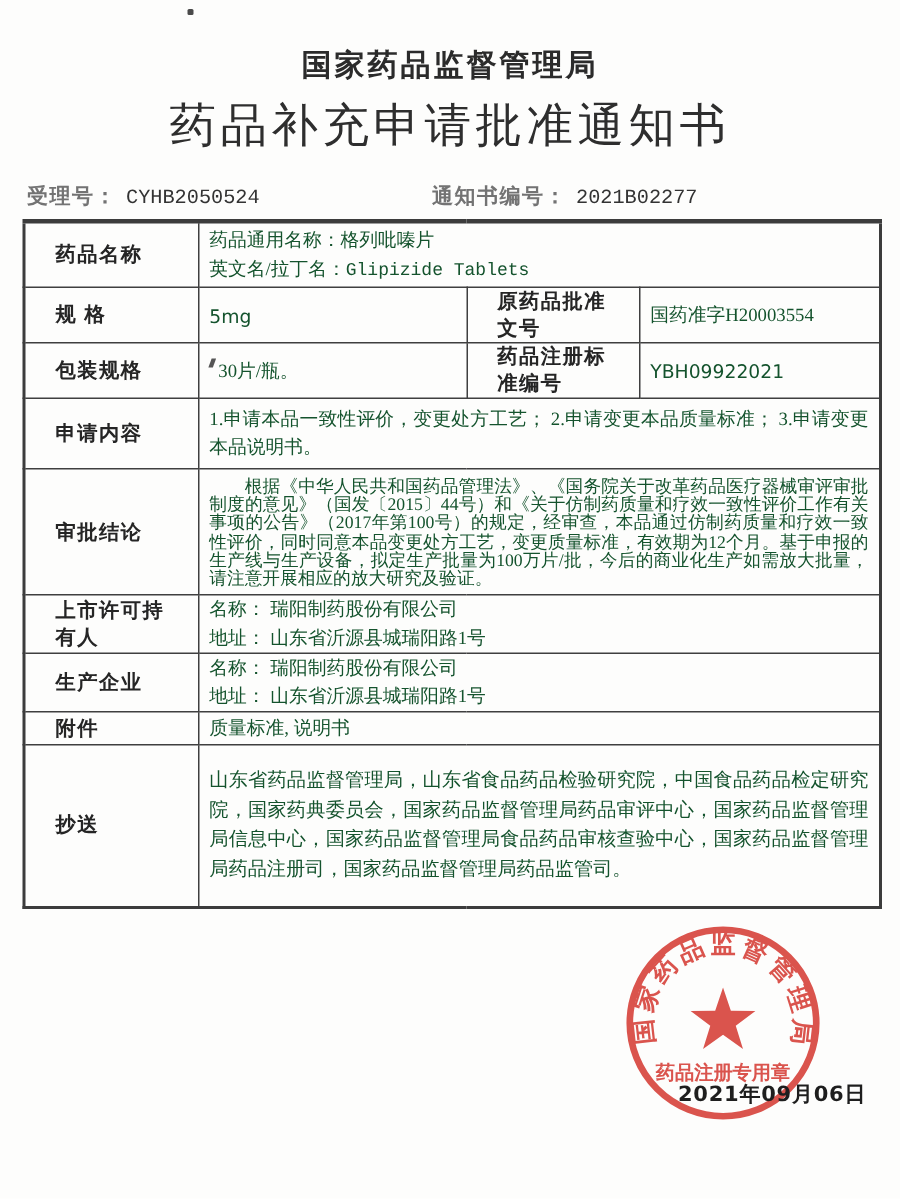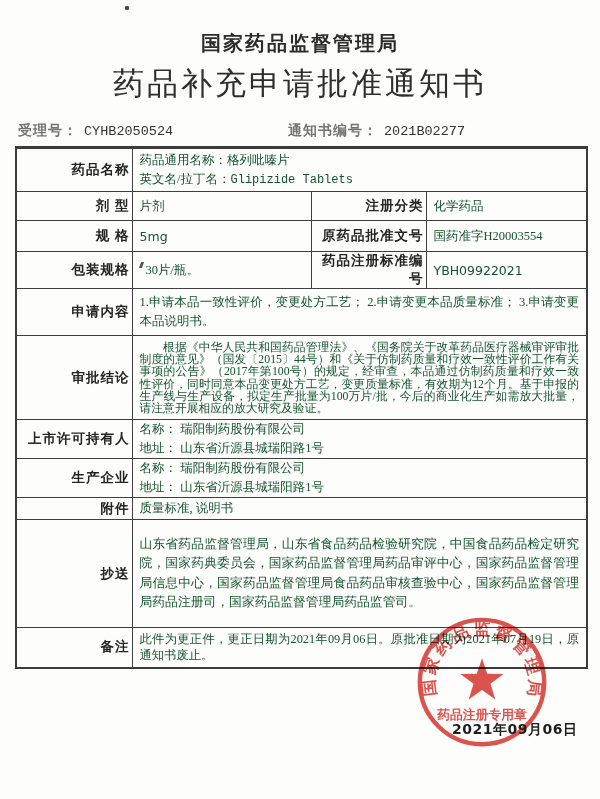--- a/index.html
+++ b/index.html
@@ -39,22 +39,22 @@
     position:absolute;left:15px;top:146px;width:571px;
     border-collapse:collapse;table-layout:fixed;
     border:2px solid #3c3c3c;border-top-width:3px;
   }
   .doc-table th,.doc-table td{
     border:1px solid #3f3f3f;padding:0 7px;vertical-align:middle;
     font-size:12.5px;color:#14532d;overflow:hidden;
   }
   .doc-table th{
     font-family:"Liberation Sans","DejaVu Sans",sans-serif;
-    font-weight:bold;text-align:right;font-size:13.5px;
-    letter-spacing:1px;color:#252525;padding:0 2px;
+    font-weight:bold;text-align:left;font-size:13.5px;
+    letter-spacing:1px;color:#252525;padding:0 20px;
   }
   .two-line div{line-height:19px;}
   .p-app{line-height:19px;text-align:justify;}
   .p-conclusion{
     font-size:11.8px;line-height:12.2px;text-align:justify;
     text-indent:2em;margin:0;
   }
   .p-cc{font-size:12.8px;line-height:19.5px;text-align:justify;margin:0;}
   .p-remarks{font-size:12.3px;line-height:16px;text-align:justify;margin:0;}
   .v-sans{font-family:"DejaVu Sans","Liberation Sans",sans-serif;font-size:12px;}
@@ -98,26 +98,20 @@
       <col style="width:161px">
   </colgroup>
   <tbody>
       <tr style="height:44px">
     <th>药品名称</th>
     <td colspan="3" class="two-line">
       <div><span>药品通用名称：</span><span>格列吡嗪片</span></div>
       <div><span>英文名/拉丁名：</span><span class="v-mono">Glipizide Tablets</span></div>
     </td>
   </tr>
-  <tr style="height:29px">
-    <th>剂 型</th>
-    <td>片剂</td>
-    <th>注册分类</th>
-    <td>化学药品</td>
-  </tr>
   <tr style="height:31px">
     <th>规 格</th>
     <td class="v-sans">5mg</td>
     <th>原药品批准文号</th>
     <td>国药准字H20003554</td>
   </tr>
   <tr style="height:30px">
     <th>包装规格</th>
     <td><span class="tick"></span><span>30片/瓶。</span></td>
     <th>药品注册标准编号</th>
@@ -152,26 +146,20 @@
   <tr style="height:22px">
     <th>附件</th>
     <td colspan="3">质量标准, 说明书</td>
   </tr>
   <tr style="height:108px">
     <th>抄送</th>
     <td colspan="3">
       <p class="p-cc">山东省药品监督管理局，山东省食品药品检验研究院，中国食品药品检定研究院，国家药典委员会，国家药品监督管理局药品审评中心，国家药品监督管理局信息中心，国家药品监督管理局食品药品审核查验中心，国家药品监督管理局药品注册司，国家药品监督管理局药品监管司。</p>
     </td>
   </tr>
-  <tr style="height:40px">
-    <th>备注</th>
-    <td colspan="3">
-      <p class="p-remarks">此件为更正件，更正日期为2021年09月06日。原批准日期为2021年07月19日，原通知书废止。</p>
-    </td>
-  </tr>
 </tbody>
   </table>
 
 <svg class="stamp" viewBox="0 0 150 150" xmlns="http://www.w3.org/2000/svg">
   <circle cx="74" cy="74" r="63" fill="none" stroke="#d6362f" stroke-width="4.5"></circle>
   <defs>
     <path id="arcPath" d="M 28.9 90.4 A 48 48 0 1 1 119.1 90.4" fill="none"></path>
   </defs>
   <text font-family="Liberation Sans, DejaVu Sans, sans-serif" font-weight="bold" font-size="17" fill="#d6362f">
     <textPath href="#arcPath" startOffset="3" textLength="178">国家药品监督管理局</textPath>

